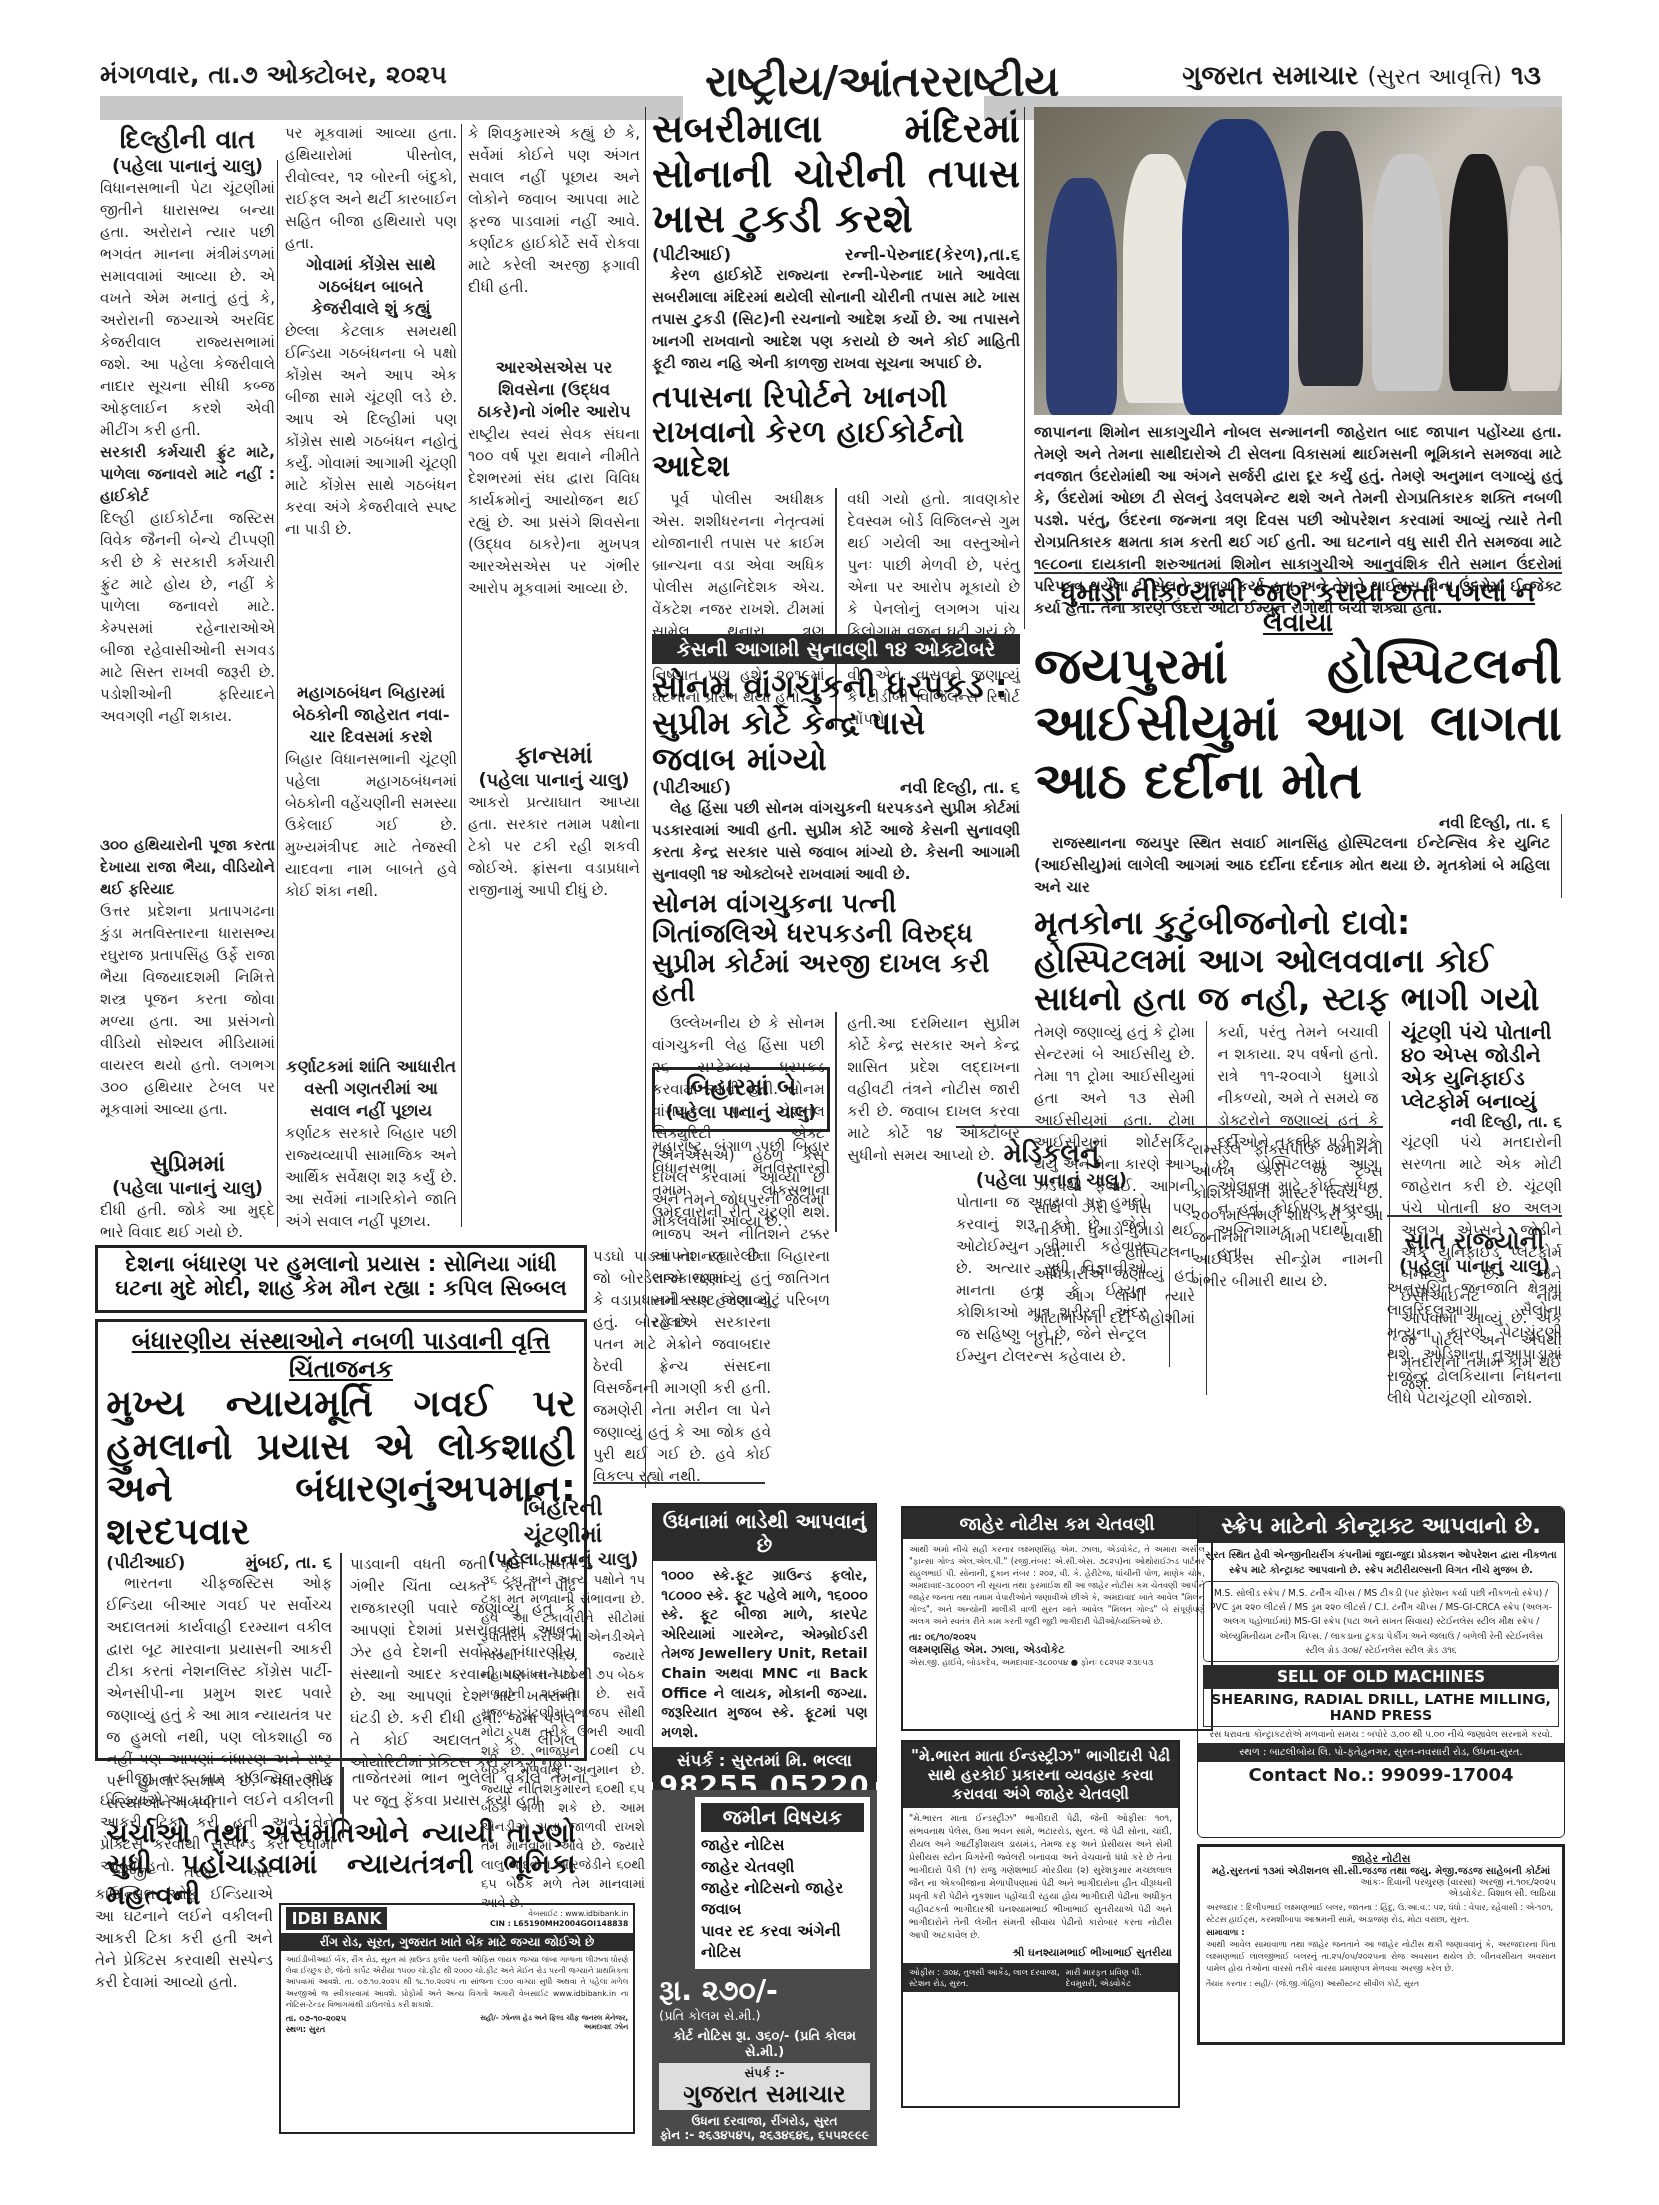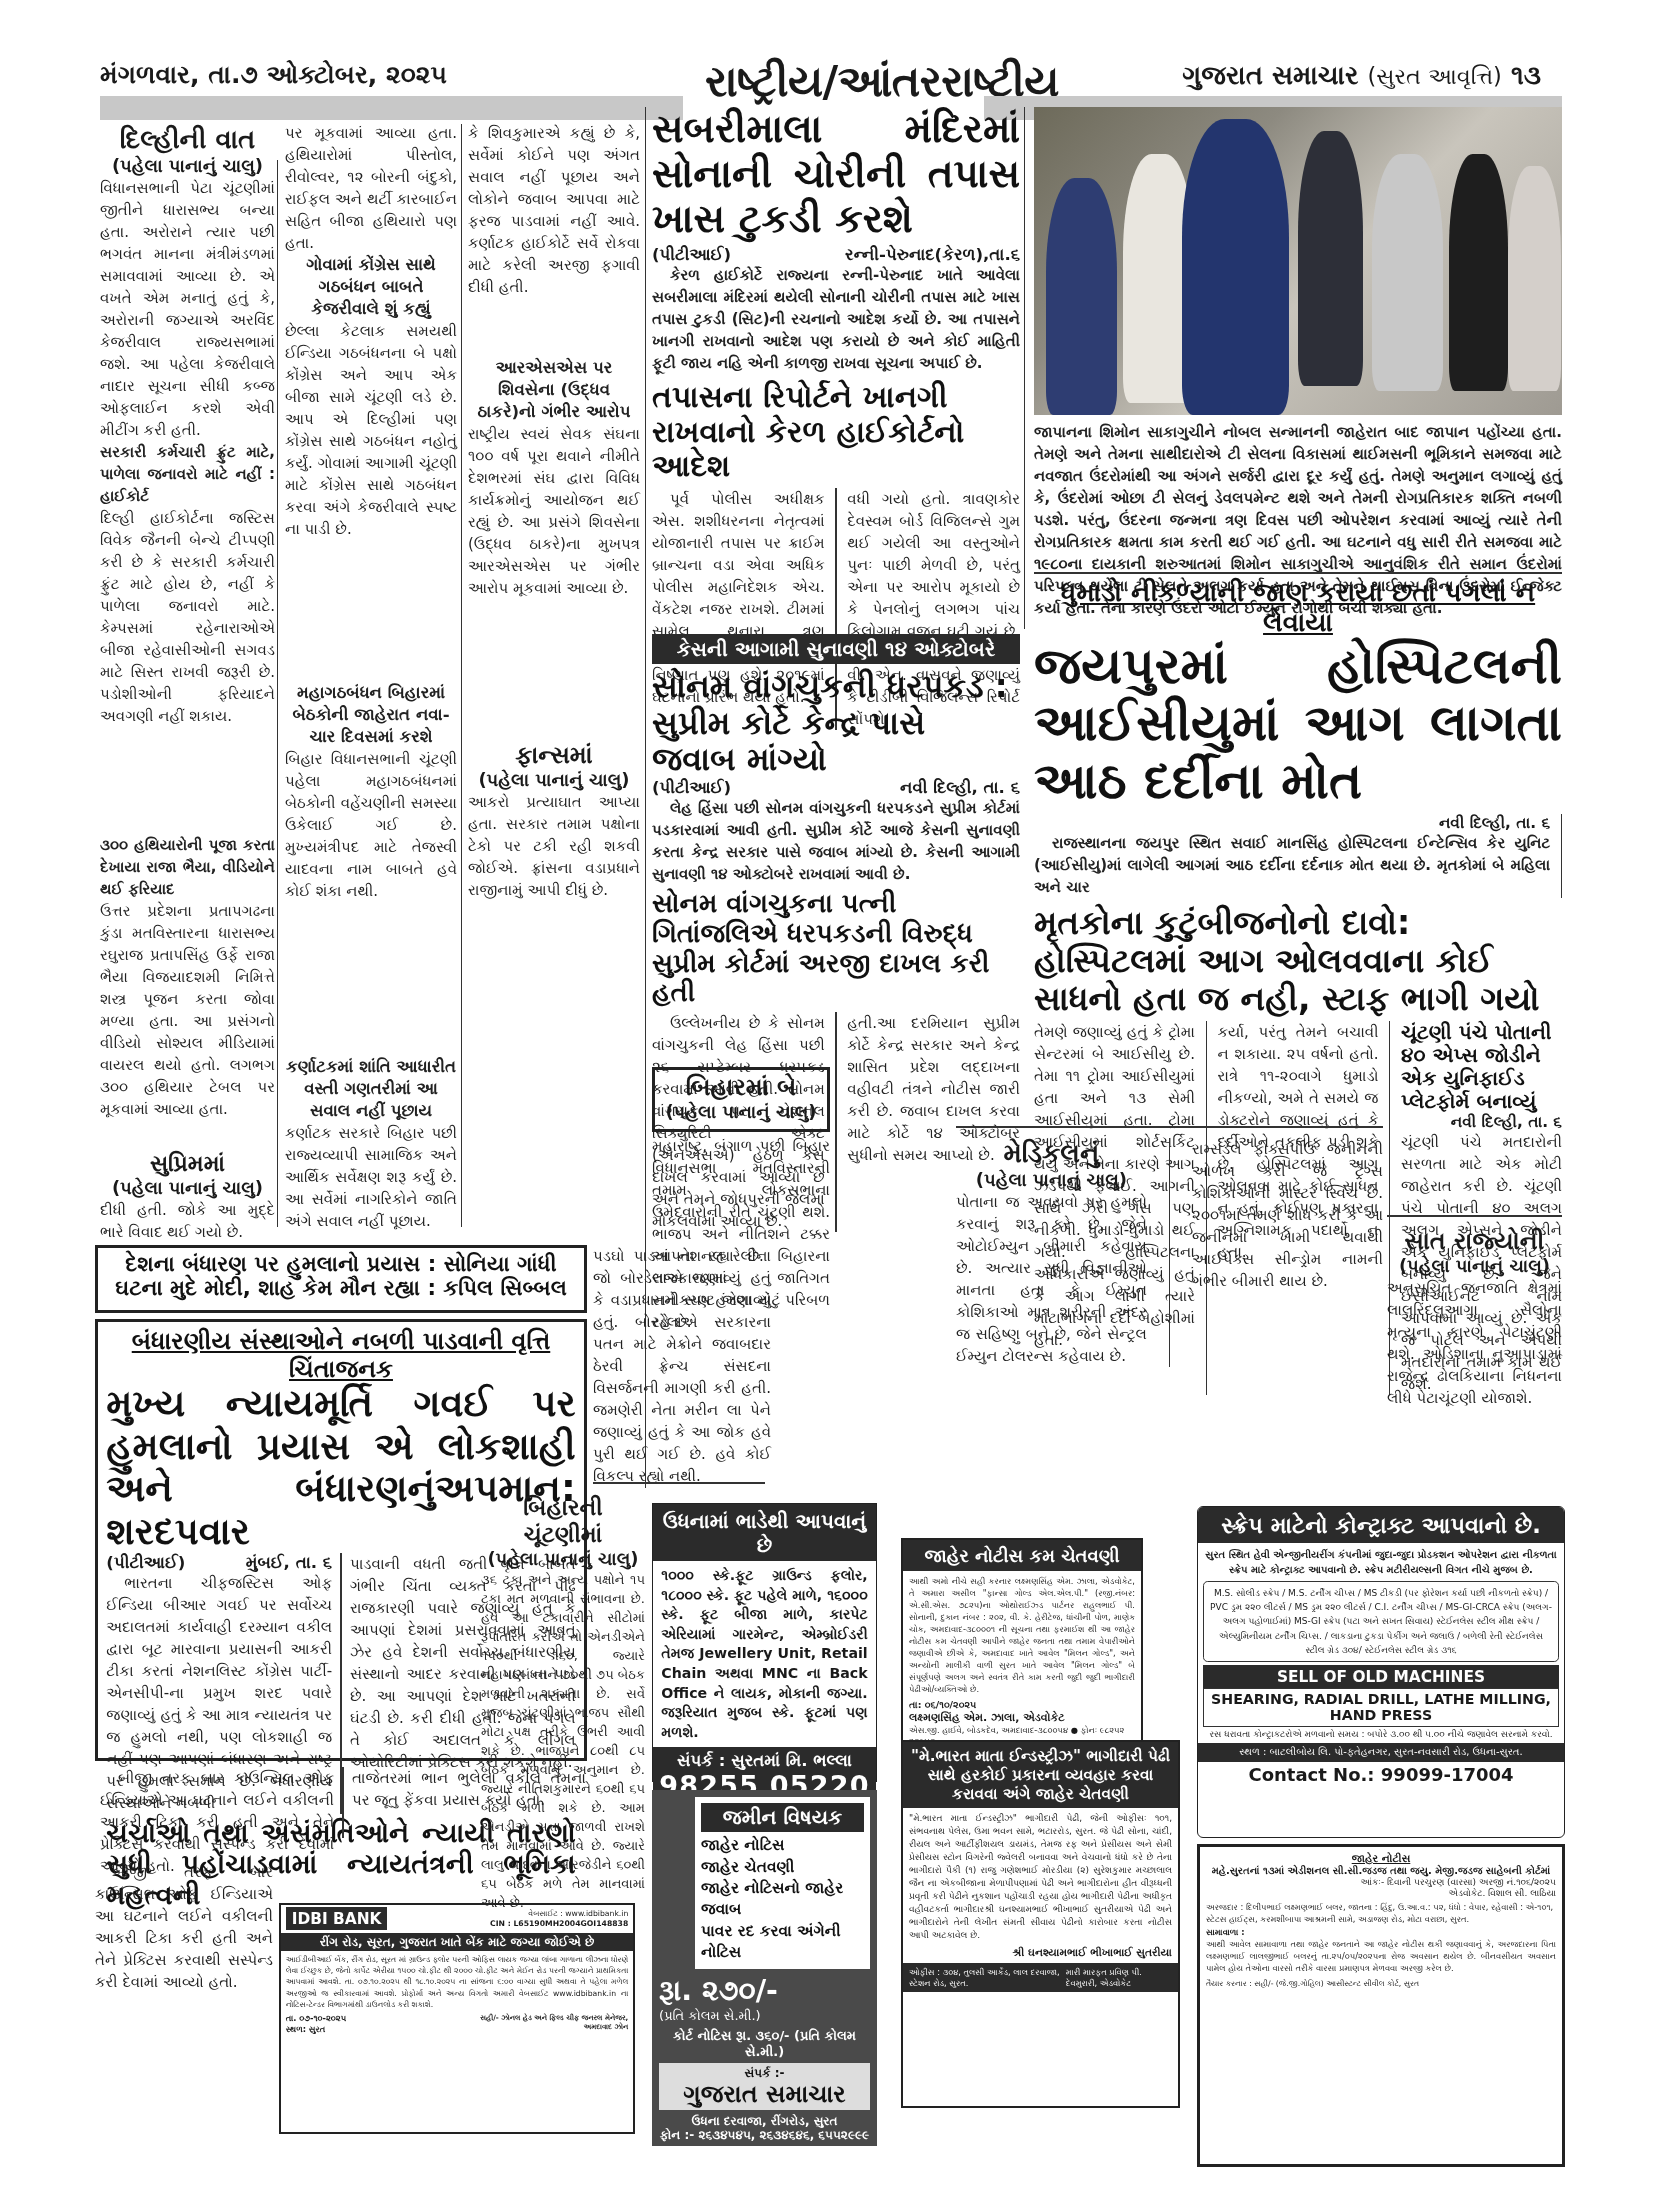--- a/index.html
+++ b/index.html
@@ -227,21 +227,21 @@
   <div style="font-size:13px">(પ્રતિ કોલમ સે.મી.)</div>
   <div style="font-size:13px;font-weight:bold;margin-top:3.6px;text-align:center">કોર્ટ નોટિસ રૂા. ૩૬૦/- (પ્રતિ કોલમ સે.મી.)</div>
   <div style="background:#ddd;color:#111;text-align:center;margin-top:3.6px;padding:2.4px">
     <div style="font-size:12px;font-weight:bold">સંપર્ક :-</div>
     <div style="font-size:24px;font-weight:bold">ગુજરાત સમાચાર</div>
   </div>
   <div style="font-size:12px;font-weight:bold;text-align:center;margin-top:3.6px">ઉધના દરવાજા, રીંગરોડ, સુરત</div>
   <div style="font-size:12px;font-weight:bold;text-align:center">ફોન :- ૨૬૩૪૫૪૫, ૨૬૩૪૬૪૬, ૬૫૫૨૯૯૯</div>
 </div>
 
-<div class="abs" style="left:901px;top:1538px;width:242px;height:225px;border:2.4px solid #222">
+<div class="abs" style="left:901px;top:1506px;width:312px;height:225px;border:2.4px solid #222">
   <div class="dark ad-title" style="font-size:18px;padding:4.7px">જાહેર નોટીસ કમ ચેતવણી</div>
   <p style="font-size:8.3px;line-height:12px;padding:3.6px 6px;text-align:justify">આથી અમો નીચે સહી કરનાર લક્ષ્મણસિંહ એમ. ઝાલા, એડવોકેટ, તે અમારા અસીલ "ફાન્સા ગોલ્ડ એલ.એલ.પી." (રજી.નંબર: એ.સી.એસ. ૭૮૨૫)ના ઓથોરાઈઝ્ડ પાર્ટનર રાહુલભાઈ પી. સોનાની, દુકાન નંબર : ૨૦૨, વી. કે. હેરીટેજ, ધાંચીની પોળ, માણેક ચોક, અમદાવાદ-૩૮૦૦૦૧ ની સૂચના તથા ફરમાઈશ થી આ જાહેર નોટીસ કમ ચેતવણી આપીને જાહેર જનતા તથા તમામ વેપારીઓને જણાવીએ છીએ કે, અમદાવાદ ખાતે આવેલ "મિલન ગોલ્ડ", અને અન્યોની માલીકી વાળી સુરત ખાતે આવેલ "મિલન ગોલ્ડ" બે સંપૂર્ણપણે અલગ અને સ્વતંત્ર રીતે કામ કરતી જુદી જુદી ભાગીદારી પેઢીઓ/વ્યક્તિઓ છે.</p>
   <div style="font-size:9.5px;font-weight:bold;padding:0 6px">તા: ૦૬/૧૦/૨૦૨૫</div>
   <div style="font-size:11px;font-weight:bold;text-align:left;padding:0 6px">લક્ષ્મણસિંહ એમ. ઝાલા, એડવોકેટ</div>
   <div style="font-size:8.3px;padding:1.2px 6px">એસ.જી. હાઈવે, બોડકદેવ, અમદાવાદ-૩૮૦૦૫૪ ● ફોનઃ ૯૮૨૫૨ ૨૩૯૫૩</div>
 </div>
 
 <div class="abs" style="left:901px;top:1740px;width:279px;height:368px;border:2.4px solid #222">
   <div class="dark ad-title" style="font-size:15.4px;padding:4.7px;line-height:19px">"મે.ભારત માતા ઈન્ડસ્ટ્રીઝ" ભાગીદારી પેઢી સાથે હરકોઈ પ્રકારના વ્યવહાર કરવા કરાવવા અંગે જાહેર ચેતવણી</div>
   <p style="font-size:9px;line-height:13px;padding:3.6px 6px;text-align:justify">"મે.ભારત માતા ઈન્ડસ્ટ્રીઝ" ભાગીદારી પેઢી, જેની ઓફીસઃ ૧૦૧, સંભવનાથ પેલેસ, ઉમા ભવન સામે, ભટારરોડ, સુરત. જે પેઢી સોના, ચાંદી, રીયલ અને આર્ટીફીશયલ ડાયમંડ, તેમજ રફ અને પ્રેસીયસ અને સેમી પ્રેસીયસ સ્ટોન વિગરેની જ્વેલરી બનાવવા અને વેચવાનો ધંધો કરે છે તેના ભાગીદારો પૈકી (૧) રાજુ ગણેશભાઈ મોરડીયા (૨) સુરેશકુમાર મચ્છાલાલ જૈન ના એકબીજાના મેળાપીપણામાં પેઢી અને ભાગીદારોના હીત વીરૂધ્ધની પ્રવૃતી કરી પેઢીને નુકશાન પહોંચાડી રહયા હોય ભાગીદારી પેઢીના અધીકૃત વહીવટકર્તા ભાગીદારશ્રી ઘનશ્યામભાઈ ભીખાભાઈ સુતરીયાએ પેઢી અને ભાગીદારોને તેની લેખીત સંમતી સીવાય પેઢીનો કારોબાર કરતા નોટીસ આપી અટકાવેલ છે.</p>
@@ -256,21 +256,21 @@
   <div class="dark ad-title" style="font-size:22.5px;padding:4.7px">સ્ક્રેપ માટેનો કોન્ટ્રાક્ટ આપવાનો છે.</div>
   <p style="font-size:10px;line-height:15.4px;padding:3.6px 6px;text-align:center;font-weight:bold">સુરત સ્થિત હેવી એન્જીનીયરીંગ કંપનીમાં જુદા-જુદા પ્રોડકશન ઓપરેશન દ્વારા નીકળતા સ્ક્રેપ માટે કોન્ટ્રાક્ટ આપવાનો છે. સ્ક્રેપ મટીરીયલ્સની વિગત નીચે મુજબ છે.</p>
   <p style="font-size:9px;line-height:14.2px;padding:3.6px 6px;text-align:center;margin:0 4.7px;border:1.2px solid #333;border-radius:4.7px">M.S. સોલીડ સ્ક્રેપ / M.S. ટર્નીંગ ચીપ્સ / MS ટીકડી (પર ફોરેશન કર્યા પછી નીકળતો સ્ક્રેપ) / PVC ડ્રમ ૨૨૦ લીટર્સ / MS ડ્રમ ૨૨૦ લીટર્સ / C.I. ટર્નીંગ ચીપ્સ / MS-GI-CRCA સ્ક્રેપ (અલગ-અલગ પહોળાઈમાં) MS-GI સ્ક્રેપ (પટા અને સખત સિવાય) સ્ટેઈનલેસ સ્ટીલ મીક્ષ સ્ક્રેપ / એલ્યુમિનીયમ ટર્નીંગ ચિપ્સ. / લાકડાના ટુકડા પેકીંગ અને જલાઉ / બળેલી રેતી સ્ટેઈનલેસ સ્ટીલ ગ્રેડ ૩૦૪/ સ્ટેઈનલેસ સ્ટીલ ગ્રેડ ૩૧૬</p>
   <div class="dark ad-title" style="font-size:15.4px;padding:2.4px;margin:3.6px 4.7px 0">SELL OF OLD MACHINES</div>
   <div style="font-size:14.2px;font-weight:bold;text-align:center;border:1.2px solid #333;margin:0 4.7px;padding:2.4px">SHEARING, RADIAL DRILL, LATHE MILLING, HAND PRESS</div>
   <div style="font-size:9px;text-align:center;padding:2.4px">રસ ધરાવતા કોન્ટ્રાકટરોએ મળવાનો સમય : બપોરે ૩.૦૦ થી ૫.૦૦ નીચે જણાવેલ સરનામે કરવો.</div>
   <div class="dark" style="font-size:10px;text-align:center;padding:3.6px">સ્થળ : બાટલીબોય લિ. પો-ફતેહનગર, સુરત-નવસારી રોડ, ઉધના-સુરત.</div>
   <div style="font-size:18px;font-weight:bold;text-align:center;padding:2.4px">Contact No.: 99099-17004</div>
 </div>
 
-<div class="abs" style="left:1197px;top:1844px;width:368px;height:323px;border:3px solid #222;padding:4.7px 6px">
+<div class="abs" style="left:1197px;top:1844px;width:368px;height:201px;border:3px solid #222;padding:4.7px 6px">
   <div class="ad-title ul" style="font-size:10.7px">જાહેર નોટીસ</div>
   <div style="font-size:10px;font-weight:bold;text-align:center">મહે.સુરતનાં ૧૩માં એડીશનલ સી.સી.જડજ તથા જયુ. મેજી.જડજ સાહેબની કોર્ટમાં</div>
   <div style="font-size:9px;text-align:right">આંકઃ- દિવાની પરચુરણ (વારસા) અરજી નં.૧૦૬/૨૦૨૫</div>
   <div style="font-size:9px;text-align:right">એડવોકેટ. વિશાલ સી. લાઠિયા</div>
   <p style="font-size:8.3px;line-height:12px;margin-top:2.4px">અરજદાર : દિલીપભાઈ લક્ષ્મણભાઈ બલર, જાતના : હિંદુ, ઉ.આ.વ.: ૫૨, ધંધો : વેપાર, રહેવાસી : એ-૧૦૧, સ્ટેટસ હાઈટ્સ, કરમશીબાપા આશ્રમની સામે, અડાજણ રોડ, મોટા વરાછા, સુરત.</p>
   <div style="font-size:8.3px;font-weight:bold;margin-top:2.4px">સામાવાળા :</div>
   <p style="font-size:8.3px;line-height:12px;text-align:justify">આથી આવેલ સામાવાળા તથા જાહેર જનતાને આ જાહેર નોટીસ થકી જણાવવાનું કે, અરજદારના પિતા લક્ષ્મણભાઈ લાલજીભાઈ બલરનું તા.૨૫/૦૫/૨૦૨૫ના રોજ અવસાન થયેલ છે. બીનવસીયત અવસાન પામેલ હોય તેઓના વારસો તરીકે વારસા પ્રમાણપત્ર મેળવવા અરજી કરેલ છે.</p>
   <div style="font-size:7.7px;margin-top:4.7px">તૈયાર કરનાર : સહી/- (જે.જી.ગોહિલ) આસીસ્ટન્ટ સીવીલ કોર્ટ, સુરત</div>
 </div>
 

